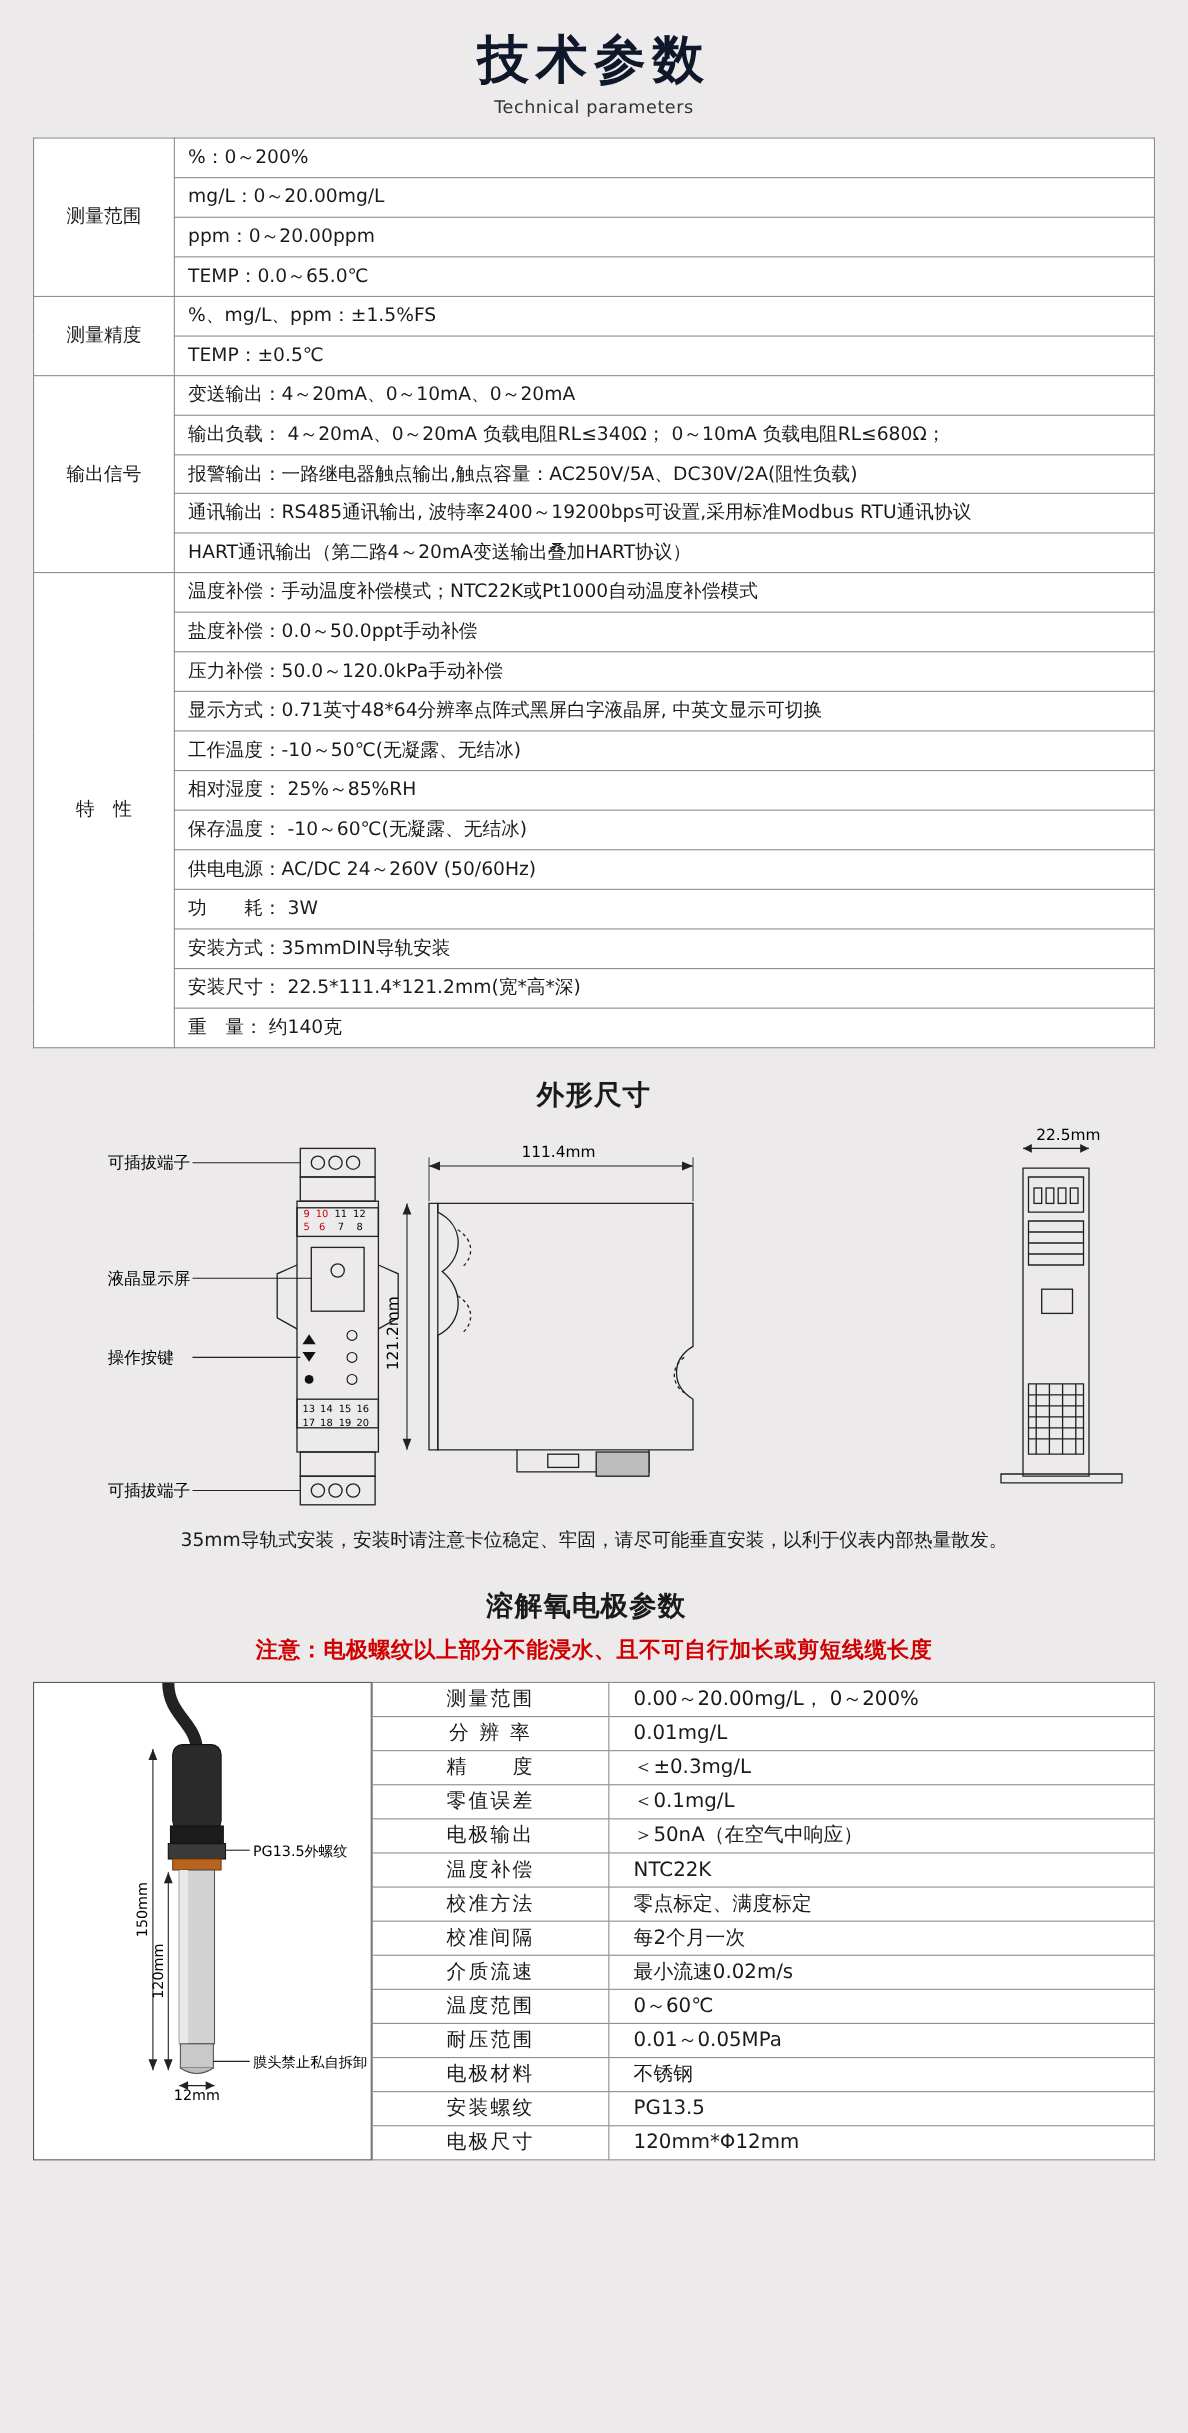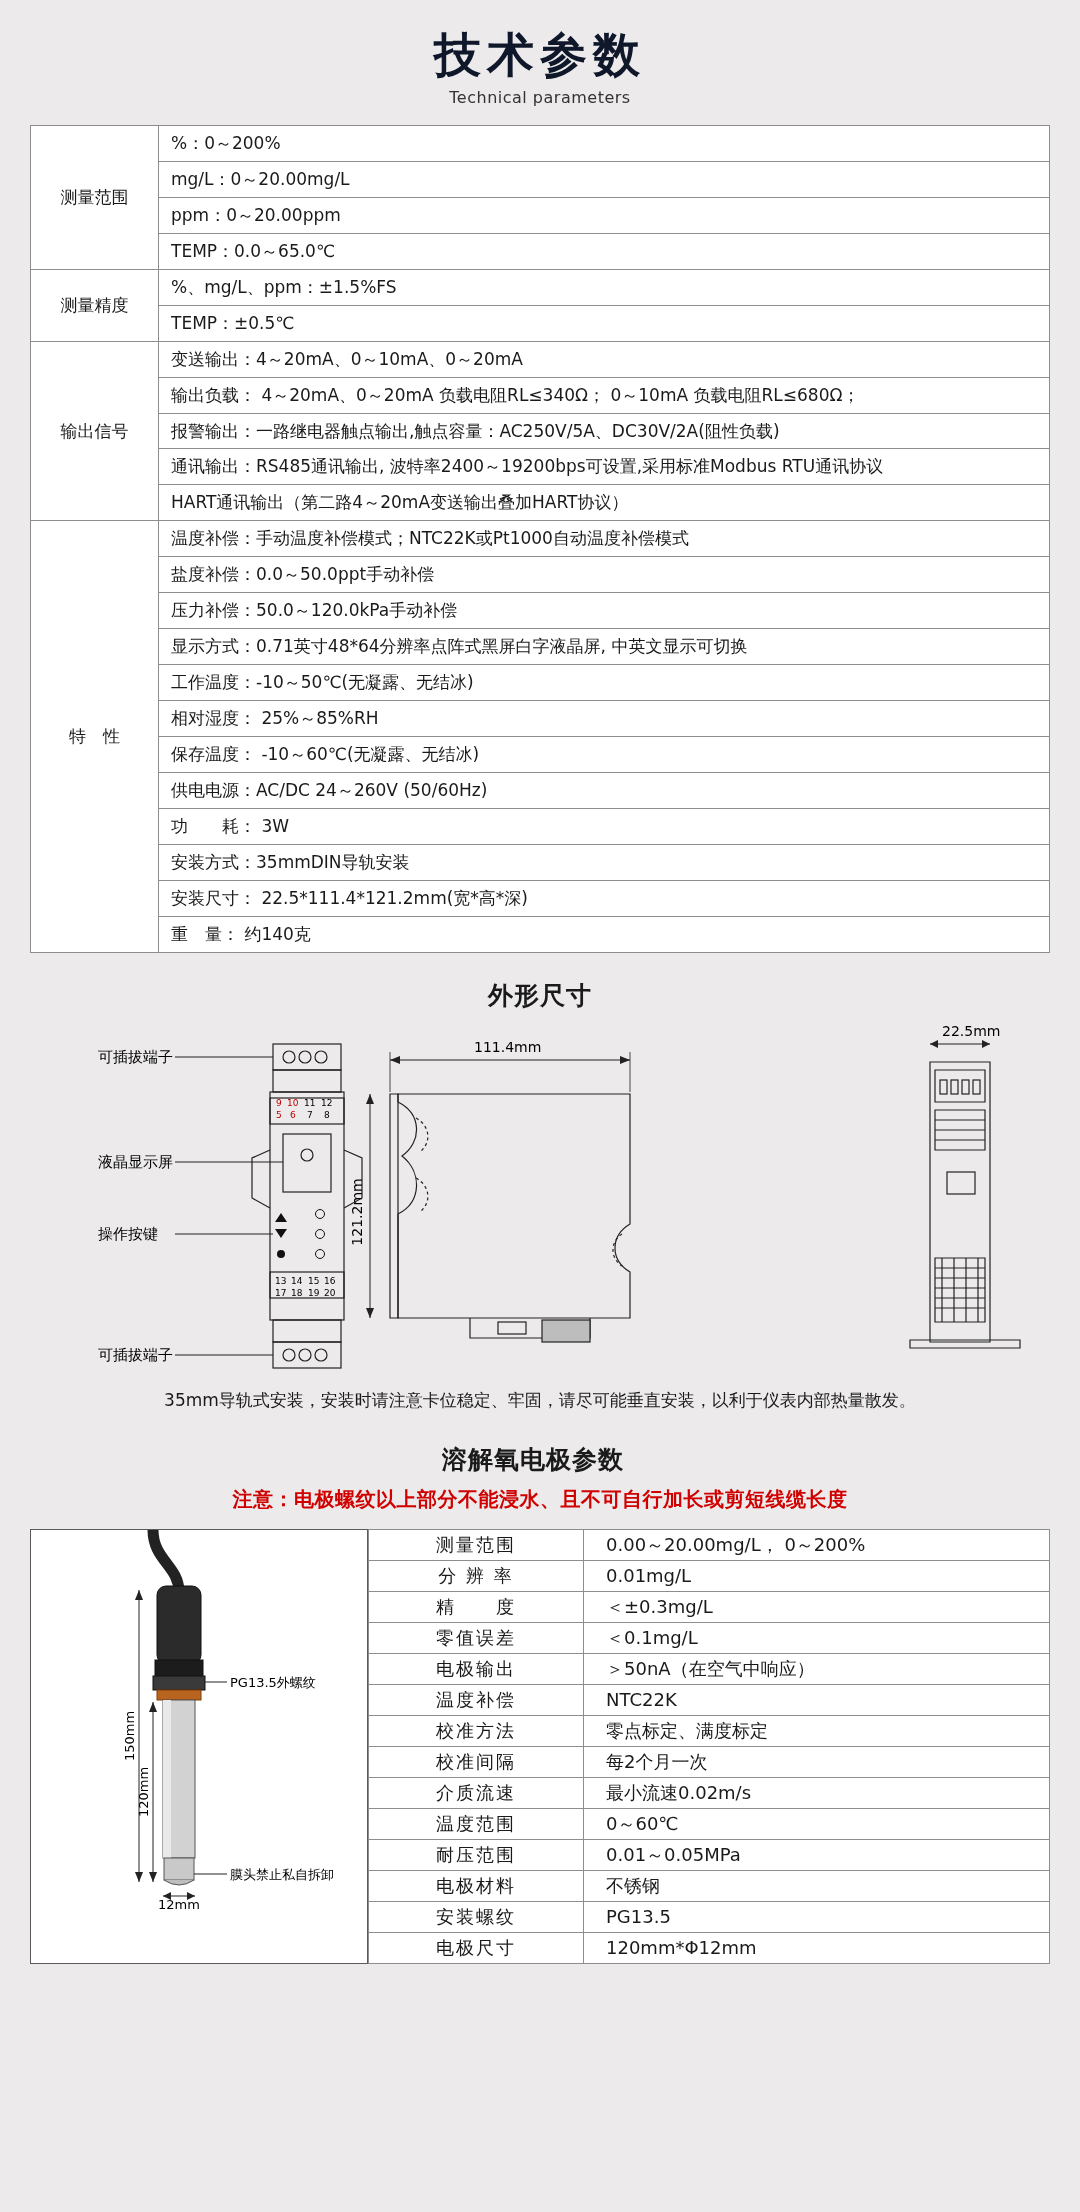--- a/index.html
+++ b/index.html
@@ -59,21 +59,21 @@
     line-height:1.5;
   }
 
   
   .drawing { width:1020px; margin:0 auto; position:relative; }
   .drawing svg { display:block; }
 
   
   .elec-row { display:flex; padding:0 30px; gap:0; align-items:stretch; }
   .elec-left {
-    width:338px; background:#fff; border:1px solid #5a5a5a;
+    width:308px; background:#fff; border:1px solid #5a5a5a;
     position:relative;
   }
   .elec-right { flex:1; }
   table.elec {
     width:100%; border-collapse:collapse; background:#fff;
     border:1px solid #5a5a5a;
   }
   table.elec td {
     border:1px solid #8d8d8d; font-size:18px; height:31px;
     padding:3px 6px; line-height:1.3;

